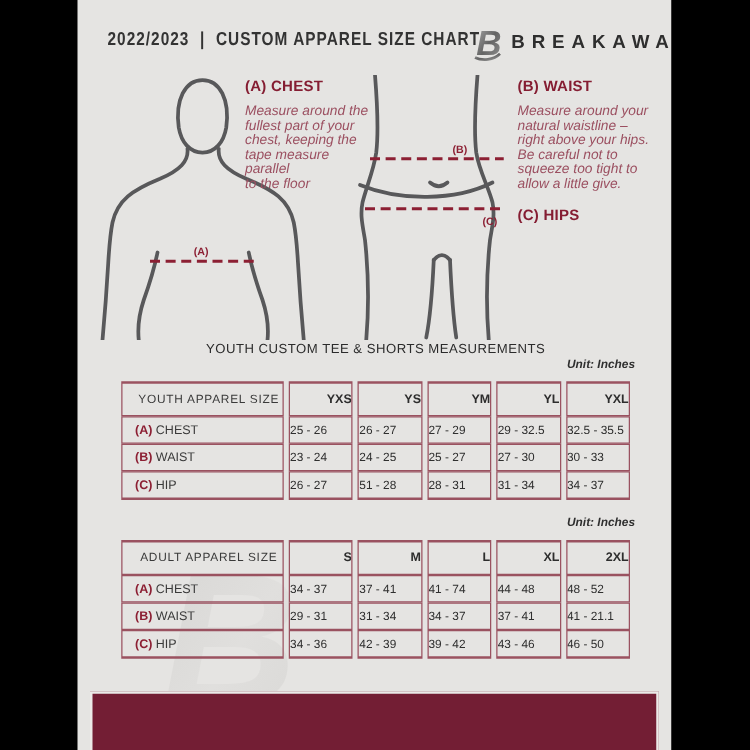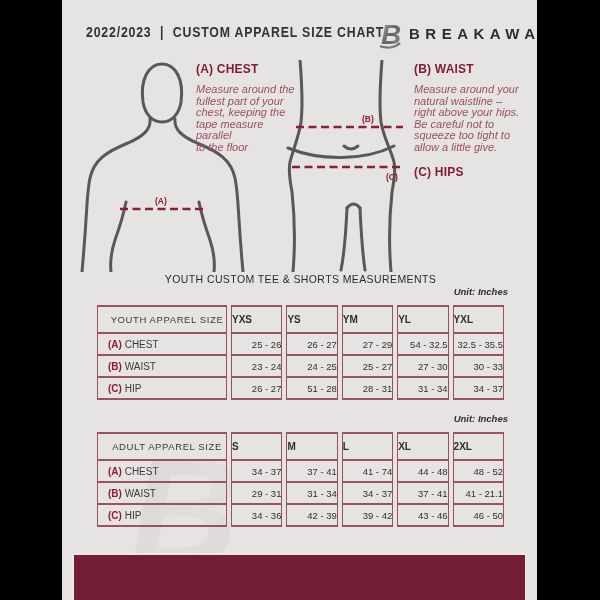--- a/index.html
+++ b/index.html
@@ -54,26 +54,26 @@
   .size-table th,.size-table td{
     border:1px solid #9a5260;padding:0;overflow:hidden;
   }
   .size-table thead th{height:25px;border-top-width:2px;}
   .size-table tbody th,.size-table tbody td{height:20px;}
   .size-table tbody tr:last-child th,.size-table tbody tr:last-child td{border-bottom-width:2px;}
   .size-table th.col-label{
     width:30.5%;text-align:center;padding-left:10px;
     font-size:9.5px;font-weight:normal;letter-spacing:0.6px;color:#3a3a3a;margin-top:16px;
   }
-  .size-table th.col-size{font-size:10px;font-weight:bold;color:#2d2d2d;text-align:left;margin-left:32px;}
+  .size-table th.col-size{font-size:10px;font-weight:bold;color:#2d2d2d;text-align:right;margin-left:32px;}
   .size-table tbody th.row-label{
     text-align:left;padding-left:10px;font-size:10px;font-weight:normal;color:#3a3a3a;
   }
   .size-table .prefix{font-weight:bold;color:#8c1f33;}
-  .size-table td{text-align:right;font-size:9.5px;color:#2f2f2f;}
+  .size-table td{text-align:left;font-size:9.5px;color:#2f2f2f;}
   
   .footer-bar{
     position:absolute;left:10px;top:553px;width:451px;height:60px;
     background:#731e34;border:2px solid #eceae8;z-index:3;
   }
   .watermark{position:absolute;left:28px;top:425px;z-index:0;opacity:0.9;}
 </style>
 </head>
 <body>
 
@@ -167,21 +167,21 @@
               <th class="col-size">YL</th>
               <th class="col-size">YXL</th>
             </tr>
           </thead>
           <tbody>
             <tr>
               <th class="row-label"><span class="prefix">(A)</span><span> CHEST</span></th>
               <td>25 - 26</td>
               <td>26 - 27</td>
               <td>27 - 29</td>
-              <td>54 - 32.5</td>
+              <td>29 - 32.5</td>
               <td>32.5 - 35.5</td>
             </tr>
             <tr>
               <th class="row-label"><span class="prefix">(B)</span><span> WAIST</span></th>
               <td>23 - 24</td>
               <td>24 - 25</td>
               <td>25 - 27</td>
               <td>27 - 30</td>
               <td>30 - 33</td>
             </tr>

